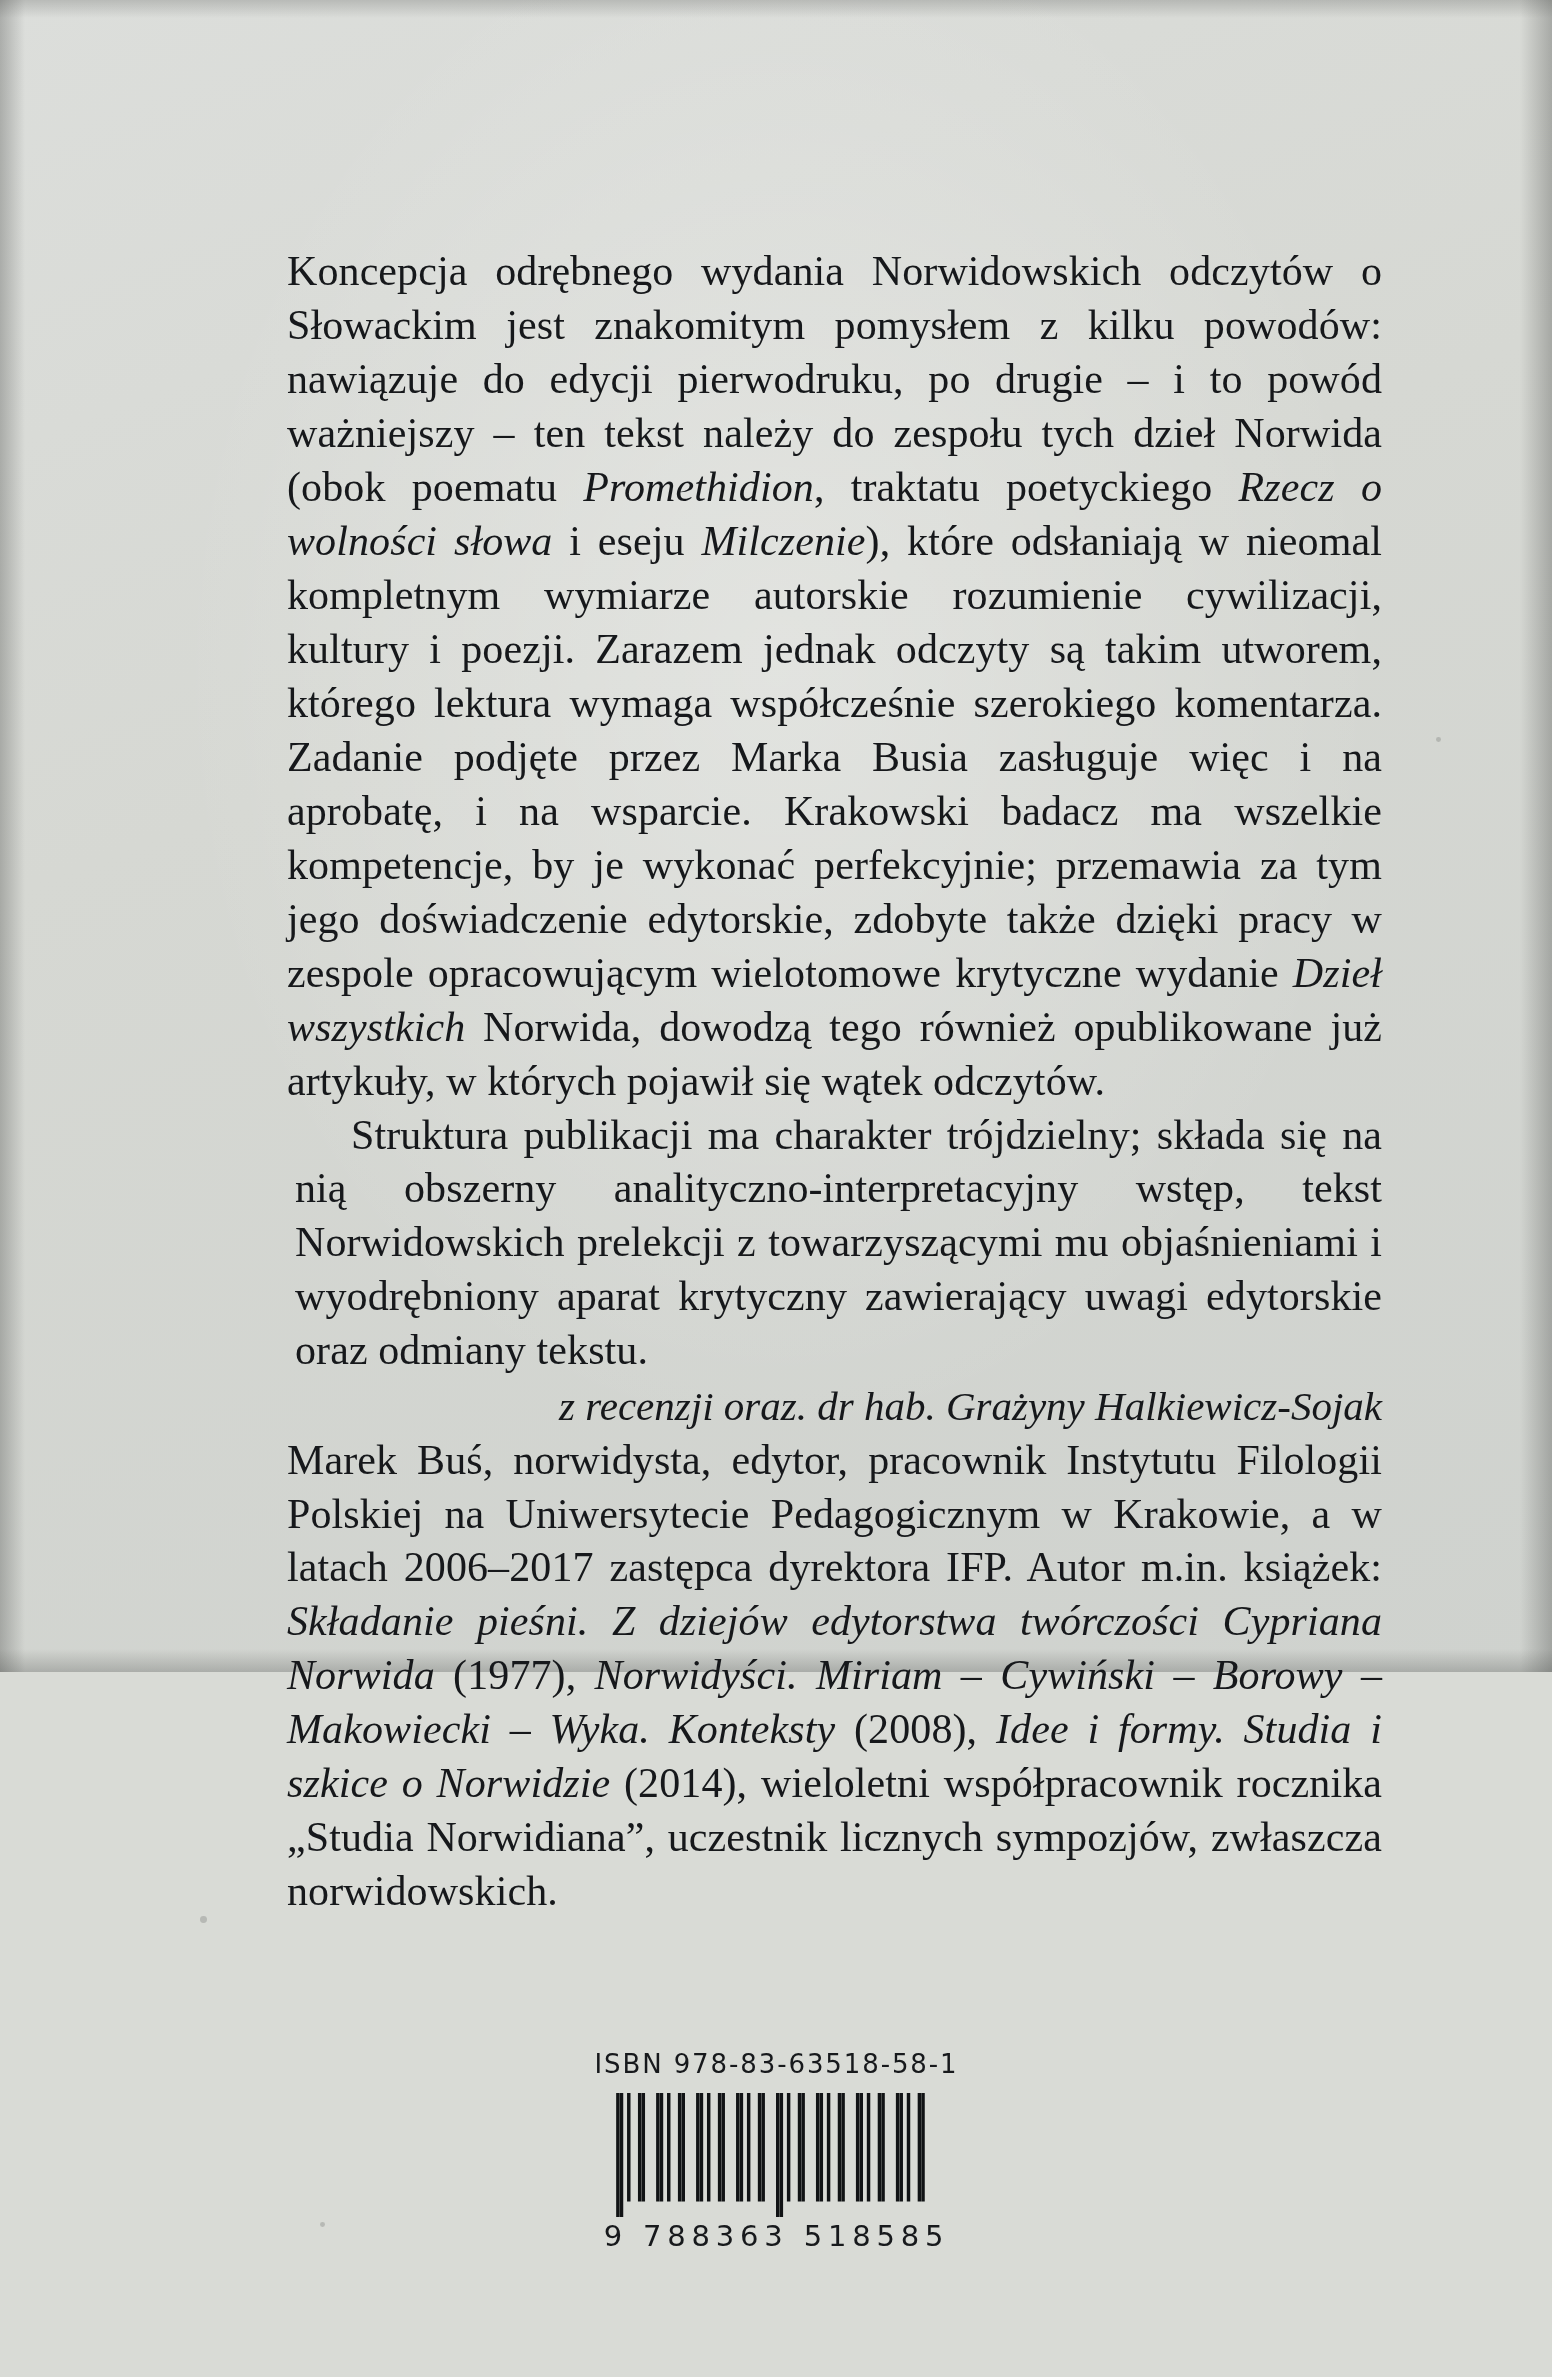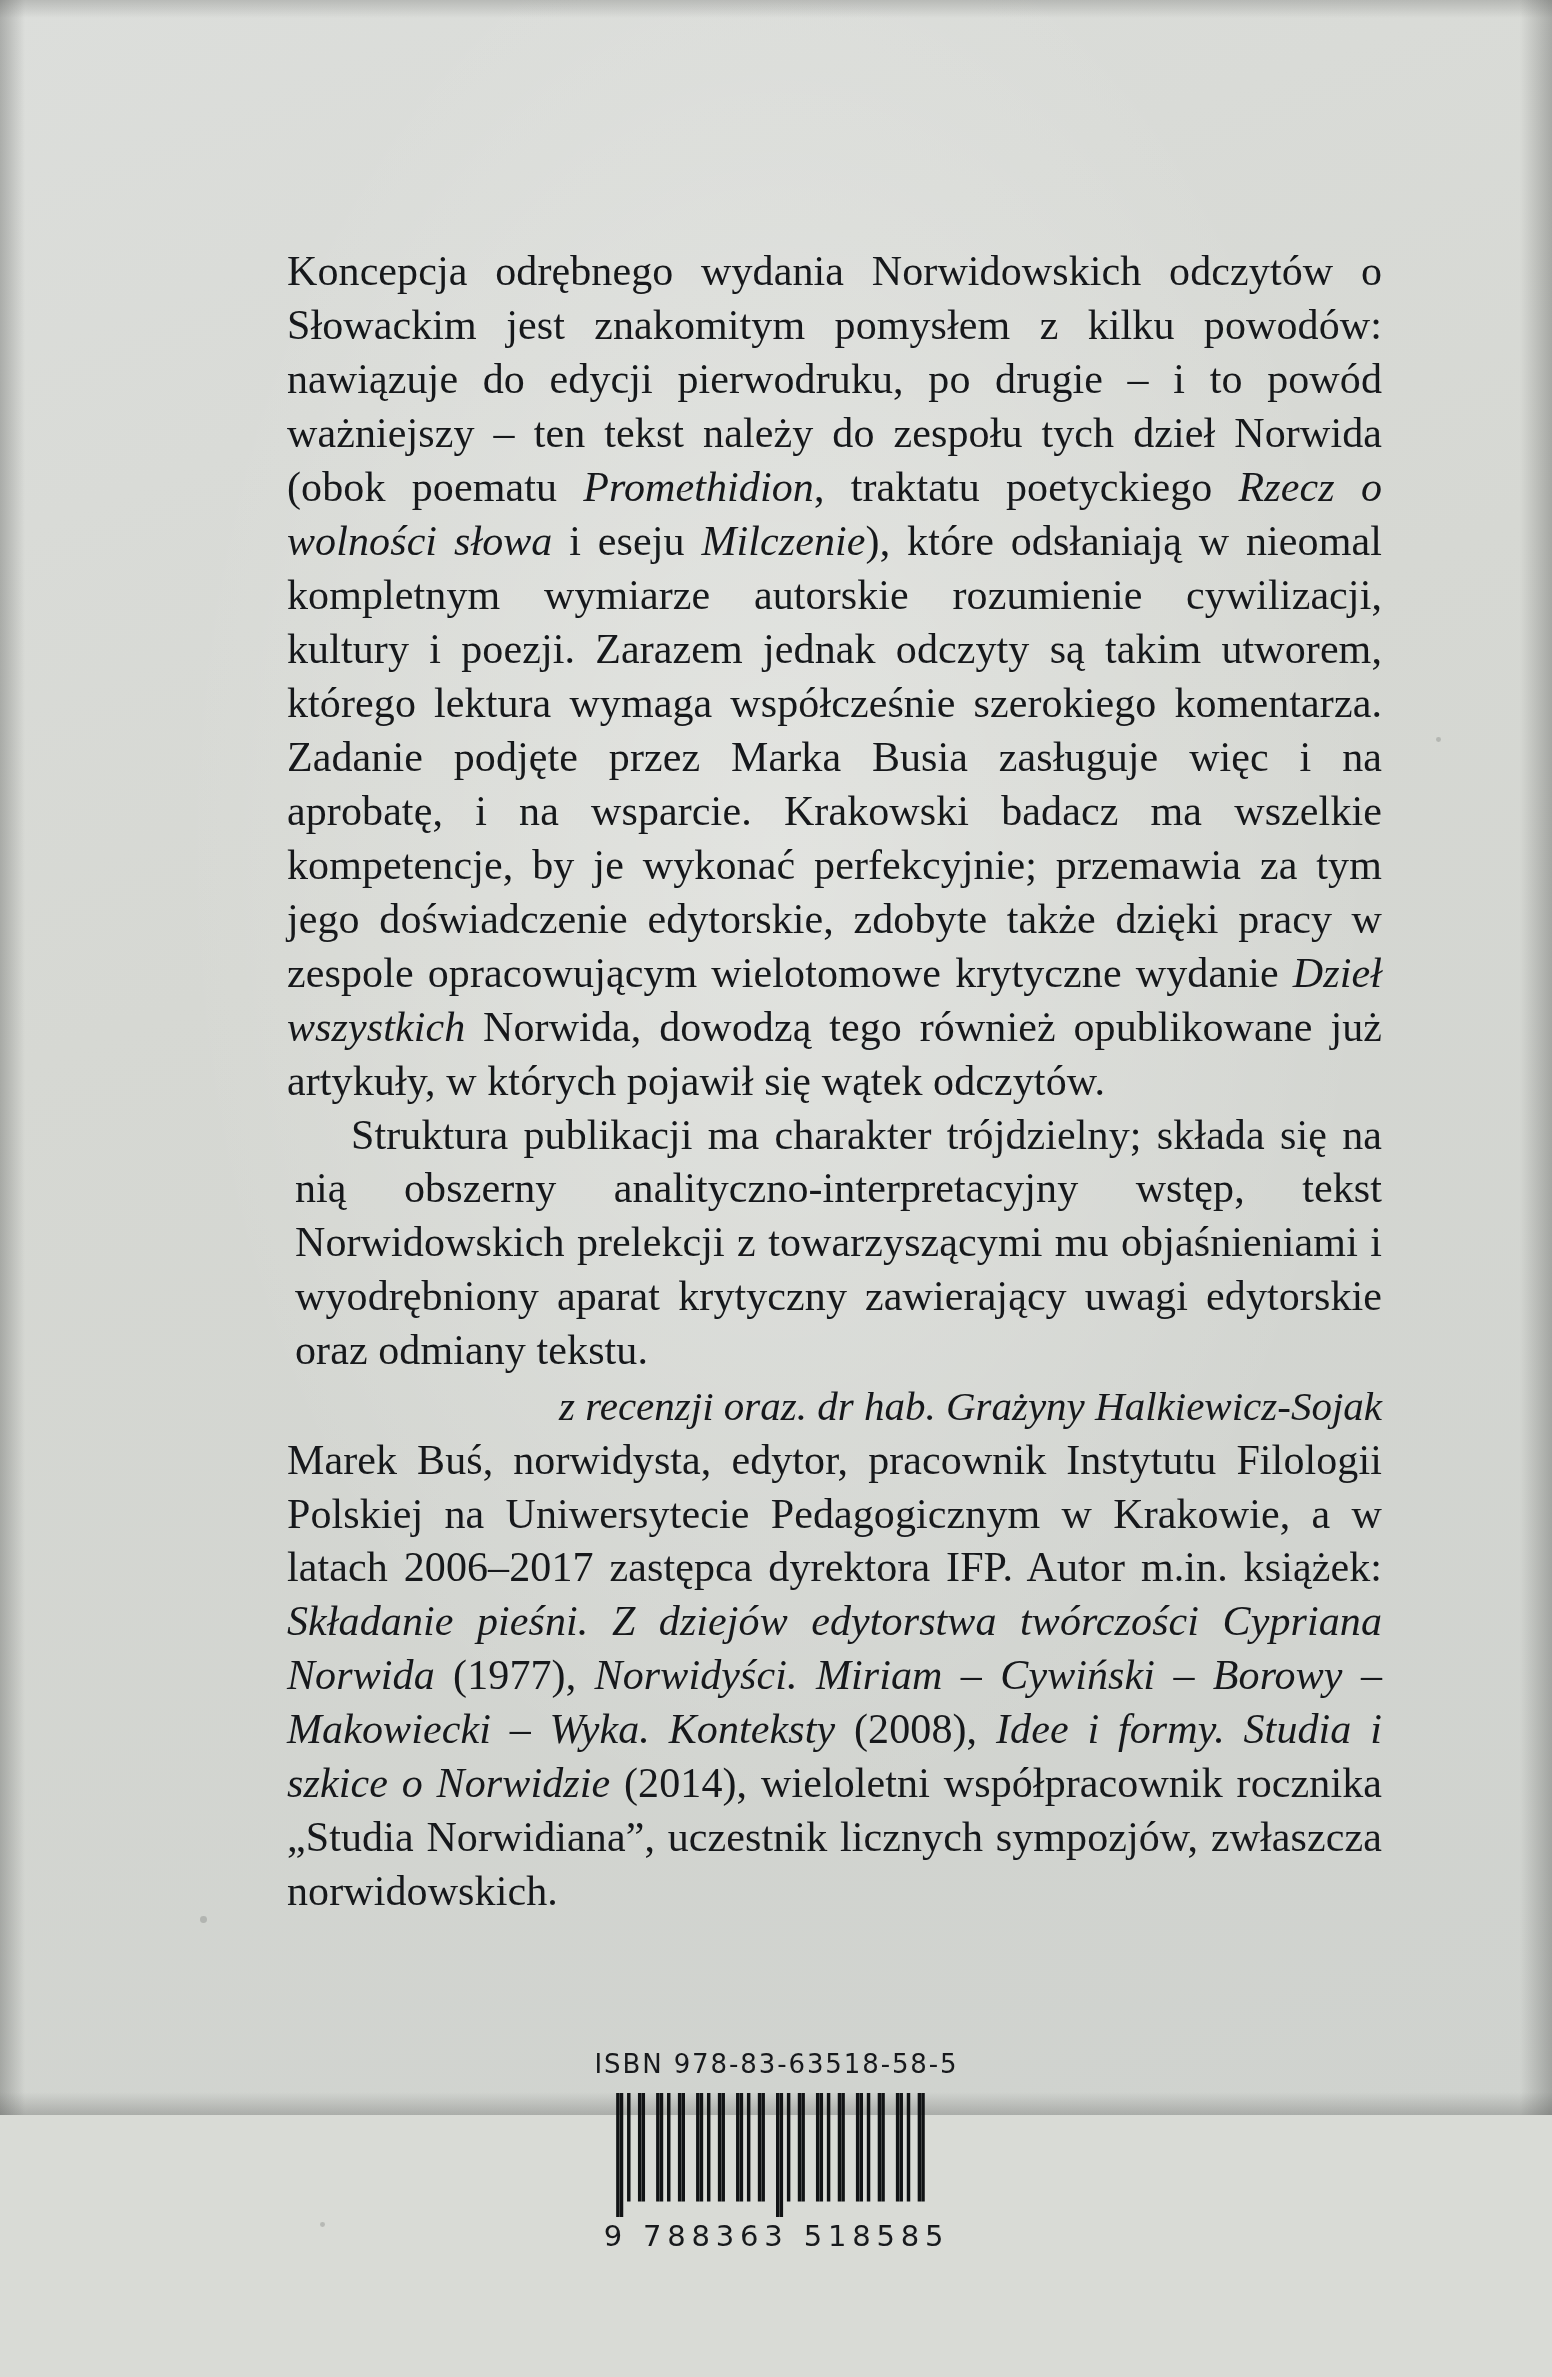--- a/index.html
+++ b/index.html
@@ -10,21 +10,21 @@
     width: 1553px;
     height: 2377px;
     background: #d9dbd6;
     font-family: "Liberation Serif", serif;
     overflow: hidden;
   }
   
   .page {
     position: relative;
     width: 1553px;
-    height: 2115px;
+    height: 1672px;
     background:
       radial-gradient(ellipse at 50% 40%, rgba(255,255,255,0.30) 0%, rgba(255,255,255,0.0) 55%),
       linear-gradient(160deg, #dcdedb 0%, #d6d8d3 40%, #cfd2ce 100%);
     box-sizing: border-box;
   }
   .edge-shadow-left {
     position: absolute; top: 0; left: 0; width: 25px; height: 100%;
     background: linear-gradient(to right, rgba(60,62,60,0.30), rgba(60,62,60,0.0));
     pointer-events: none;
   }
@@ -138,21 +138,21 @@
 
     <div class="attribution">z recenzji oraz. dr hab. Grażyny Halkiewicz-Sojak</div>
 
     <div class="bio">
       <p>Marek Buś, norwidysta, edytor, pracownik Instytutu Filologii Polskiej na Uniwersytecie Pedagogicznym w Krakowie, a w latach 2006–2017 zastępca dyrektora IFP. Autor m.in. książek: <em>Składanie pieśni. Z dziejów edytorstwa twórczości Cypriana Norwida</em> (1977), <em>Norwidyści.  Miriam – Cywiński – Borowy – Makowiecki – Wyka. Konteksty</em> (2008), <em>Idee i formy. Studia i szkice o Norwidzie</em> (2014), wieloletni współpracownik  rocznika „Studia Norwidiana”, uczestnik licznych sympozjów, zwłaszcza norwidowskich.</p>
     </div>
 
   </div>
 
   <div class="isbn-block">
-    <div class="isbn-text">ISBN  978-83-63518-58-5</div>
+    <div class="isbn-text">ISBN  978-83-63518-58-1</div>
     <div class="barcode-wrap">
       <svg class="barcode" width="320" height="124" viewBox="0 0 330 128" aria-hidden="true">
         <rect x="0" y="0" width="330" height="128" fill="none"></rect>
         <g id="bars" fill="#111315">
             <rect x="0.00" y="0" width="3.56" height="128"></rect>
             <rect x="3.75" y="0" width="3.56" height="128"></rect>
             <rect x="11.25" y="0" width="3.56" height="112"></rect>
             <rect x="22.50" y="0" width="3.56" height="112"></rect>
             <rect x="26.25" y="0" width="3.56" height="112"></rect>
             <rect x="41.25" y="0" width="3.56" height="112"></rect>

